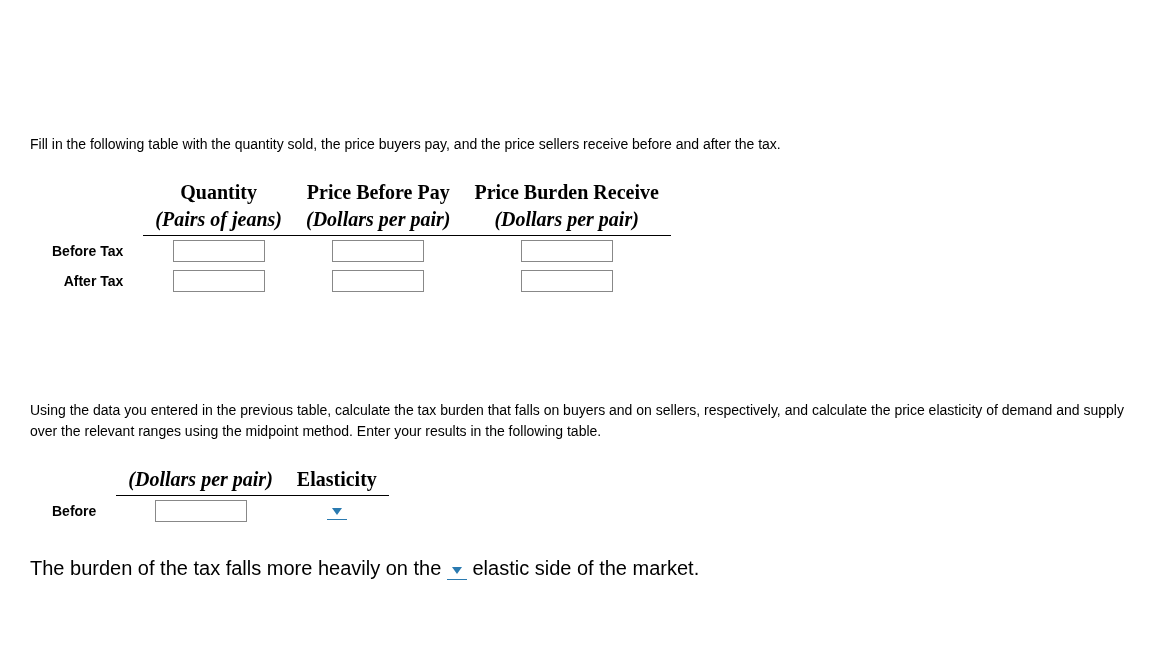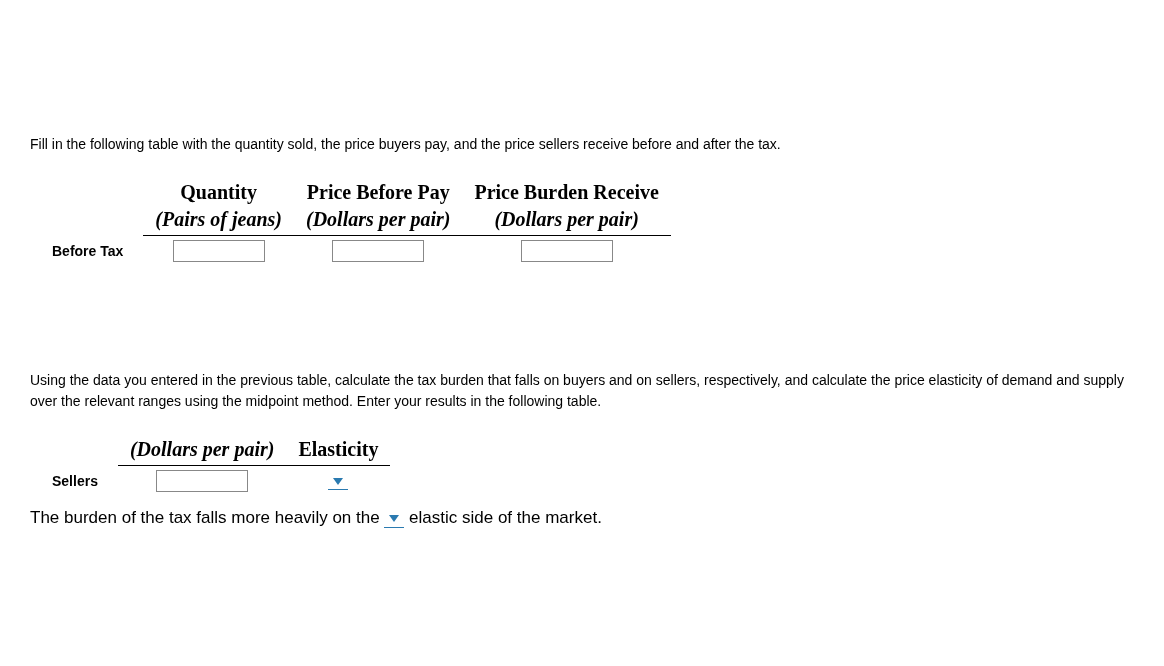--- a/index.html
+++ b/index.html
@@ -63,22 +63,22 @@
     border-bottom: 1px solid #2a7ab0;
     padding: 0 4px 1px 4px;
     cursor: pointer;
     vertical-align: baseline;
     line-height: 1;
   }
   .dropdown svg {
     display: inline-block;
   }
   .final {
-    margin-top: 12px;
-    font-size: 17px;
+    margin-top: 31px;
+    font-size: 20px;
   }
   .table1 th:first-child, .table2 th:first-child {
     border-bottom: none;
   }
 </style>
 </head>
 <body>
 
 <div style="height:90px"></div>
 
@@ -105,40 +105,46 @@
         </th>
     </tr>
   </thead>
   <tbody>
     <tr>
       <td class="rowlabel">Before Tax</td>
       <td><input class="cell" style=""></td>
       <td><input class="cell" style=""></td>
       <td><input class="cell" style=""></td>
     </tr>
+    <tr>
+      <td class="rowlabel">After Tax</td>
+      <td><input class="cell" style=""></td>
+      <td><input class="cell" style=""></td>
+      <td><input class="cell" style=""></td>
+    </tr>
   </tbody>
 </table>
 
 <div class="gap"></div>
 
 <p class="instruction">Using the data you entered in the previous table, calculate the tax burden that falls on buyers and on sellers, respectively, and calculate the price elasticity of demand and supply over the relevant ranges using the midpoint method. Enter your results in the following table.</p>
 
 <table class="table2">
   <thead>
     <tr>
       <th style="border-bottom:none"></th>
       <th>
           <span class="sub">(Dollars per pair)</span>
         </th>
       <th><span>Elasticity</span></th>
     </tr>
   </thead>
   <tbody>
     <tr>
-      <td class="rowlabel">Sellers</td>
+      <td class="rowlabel">Before</td>
       <td><input class="cell" style=""></td>
       <td>
         <span class="dropdown">
           <svg width="12" height="10" viewBox="0 0 12 10">
               <polygon points="1,2 11,2 6,9" fill="#2a7ab0"></polygon>
             </svg>
         </span>
       </td>
     </tr>
   </tbody>

